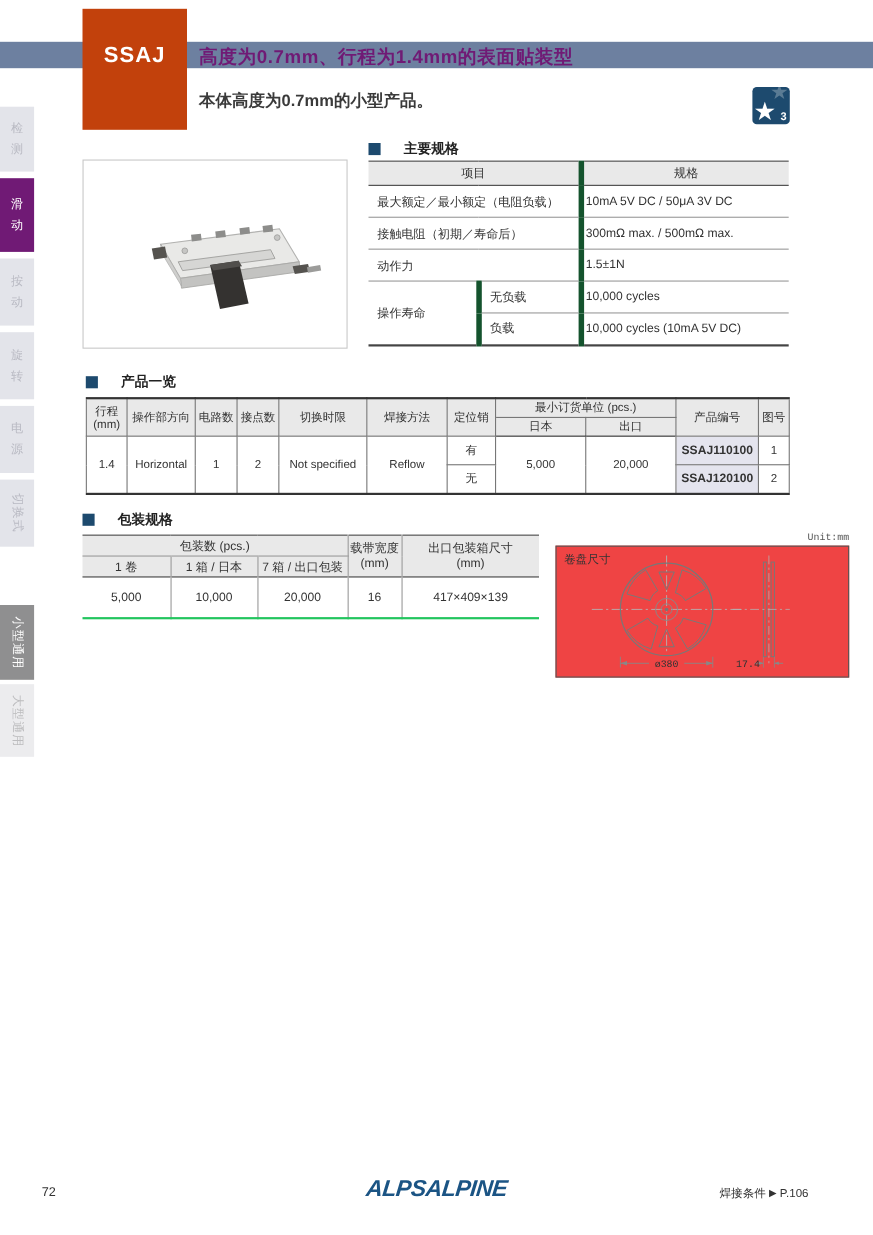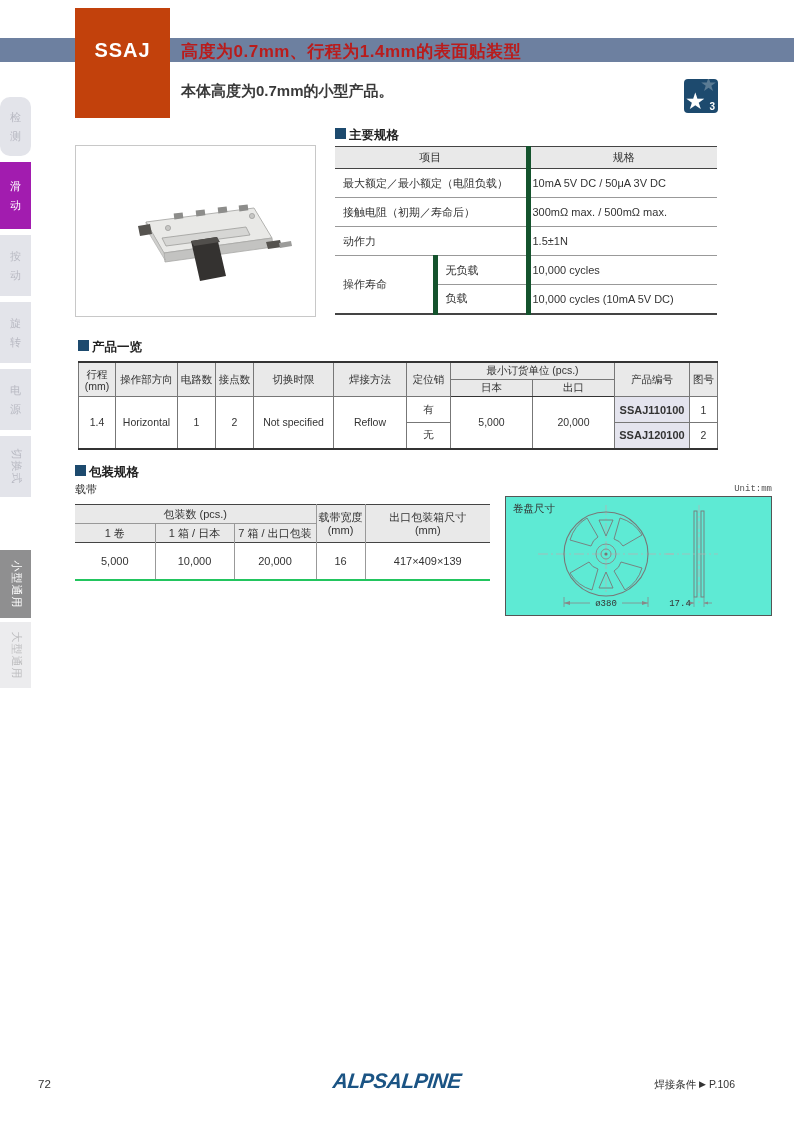--- a/index.html
+++ b/index.html
@@ -5,44 +5,44 @@
   * { box-sizing: border-box; margin: 0; padding: 0; }
   html,body { background:#fff; }
   .page {
     position: relative; width: 794px; height: 1123px; background: #fff;
     font-family: "Liberation Sans", "DejaVu Sans", sans-serif; color: #333;
     overflow: hidden; margin: 0 auto;
   }
 
   
   .band { position:absolute; top:38px; left:0; width:794px; height:24px; background:#6d80a0; }
-  .band-title { position:absolute; left:181px; top:40px; font-size:17px; font-weight:bold; color:#b91c1c; letter-spacing:.5px; white-space:nowrap; }
+  .band-title { position:absolute; left:181px; top:40px; font-size:17px; font-weight:bold; color:#701a75; letter-spacing:.5px; white-space:nowrap; }
   .model-box { position:absolute; left:75px; top:8px; width:95px; height:110px; background:#c2410c; }
   .model-label { position:absolute; left:0; right:0; top:31px; text-align:center; color:#fff; font-size:20px; font-weight:bold; letter-spacing:1px; }
   .subtitle { position:absolute; left:181px; top:82px; font-size:15px; font-weight:bold; color:#3a3a3a; }
   .badge { position:absolute; left:684px; top:79px; width:34px; height:34px; background:#1d4a6e; border-radius:4px; overflow:hidden; }
   .badge .ghost { position:absolute; right:1px; top:-4px; color:#5a7b94; font-size:19px; line-height:1; }
   .badge .star { position:absolute; left:1px; bottom:0; color:#fff; font-size:23px; line-height:1; }
   .badge .num { position:absolute; right:3px; bottom:1px; color:#fff; font-size:10px; font-weight:bold; }
 
   
   .sidebar { position:absolute; left:0; top:97px; width:31px; }
   .tab { width:31px; display:flex; align-items:center; justify-content:center; background:#e3e4ea; color:#b9bac3; font-size:11px; margin-bottom:6px; }
   .v-up { width:12px; word-break:break-all; text-align:center; line-height:19px; }
   .v-side { transform:rotate(90deg); white-space:nowrap; letter-spacing:1px; }
-  .tab1 { height:59px;border-radius:10px; } .tab2 { height:67px; background:#a21caf; color:#fff; }
+  .tab1 { height:59px; } .tab2 { height:67px; background:#701a75; color:#fff; }
   .tab3,.tab4,.tab5,.tab6 { height:61px;align-items:center; }
   .tab7 { margin-top:53px; height:68px; background:#8f8f90; color:#fff; margin-bottom:4px; }
   .tab8 { height:66px; background:#ececee; color:#bcbcbe; }
 
   
   .photo-frame { position:absolute; left:75px; top:145px; width:241px; height:172px; border:1px solid #c8c8c8; background:#fff; }
 
   
-  .section-title { display:flex; align-items:flex-start; gap:3px; font-size:12.5px; font-weight:bold; color:#222; line-height:14px; }
+  .section-title { display:flex; align-items:center; gap:21px; font-size:12.5px; font-weight:bold; color:#222; line-height:14px; }
   .bullet { width:11px; height:11px; background:#1d4a6e; display:inline-block; flex:0 0 11px; }
 
   .spec { position:absolute; left:335px; top:128px; width:382px; }
   .spec table { border-collapse:collapse; width:382px; margin-top:4px; font-size:11px; color:#333;
                 border-top:1.5px solid #444; border-bottom:2px solid #444; }
   .spec th { background:#e9e9e9; font-weight:normal; height:22px; border-bottom:1.5px solid #444; }
   .spec td { height:29px; padding:0 8px; border-top:1px solid #999; }
   .spec .vline { border-left:5px solid #14532d; }
   .spec .val { text-align:left; padding:0 2px; }
 
@@ -62,21 +62,21 @@
                 border-top:1.5px solid #444; border-bottom:2px solid #22c55e; }
   .pack-table th { background:#e9e9e9; font-weight:normal; height:19px; text-align:center; padding:0 2px; }
   .pack-table tr.sub th { border-top:1px solid #999; }
   .pack-table td { height:37px; text-align:center; border-top:1.5px solid #444; }
   .pack-table .vline { border-left:1px solid #999; }
   .pack-table .prewrap { line-height:13px; }
 
   
   .reel-wrap { position:absolute; left:505px; top:484px; width:267px;font-family:Liberation Mono, monospace; }
   .unit { text-align:right; font-size:9px; color:#555; margin-bottom:2px; }
-  .reel-box { position:relative; border:1.5px solid #555; height:120px; background:#5eead4; }
+  .reel-box { position:relative; border:1.5px solid #555; height:120px; background:#ef4444; }
   .reel-title { position:absolute; left:7px; top:5px; font-size:10.5px; color:#333; z-index:2; }
   .reel-box svg { position:absolute; left:0; top:0; }
 
   
   .footer-page { position:absolute; left:38px; top:1078px; font-size:11.5px; color:#333; }
   .logo-wrap { position:absolute; left:0; right:0; top:1069px; text-align:center; }
   .logo { display:inline-block; font-size:21px; font-weight:bold; font-style:italic; color:#1b5484; letter-spacing:-0.5px; transform:skewX(-6deg); }
   .footer-link { position:absolute; right:59px; top:1078px; font-size:10.5px; color:#333; cursor:pointer; }
   .footer-link .arrow { font-size:9px; position:relative; top:-1px; }
 </style>
@@ -242,21 +242,20 @@
       </tr>
     </tbody>
       </table>
   </div>
 
   <div class="packaging">
     <div class="section-title">
       <span class="bullet"></span>
       <span>包装规格</span>
     </div>
-    <div class="pack-sub">载带</div>
     <table class="pack-table">
       <colgroup>
         <col style="width:80px">
           <col style="width:79px">
           <col style="width:82px">
           <col style="width:49px">
           <col style="width:125px">
       </colgroup>
       <tbody>
           <tr>

